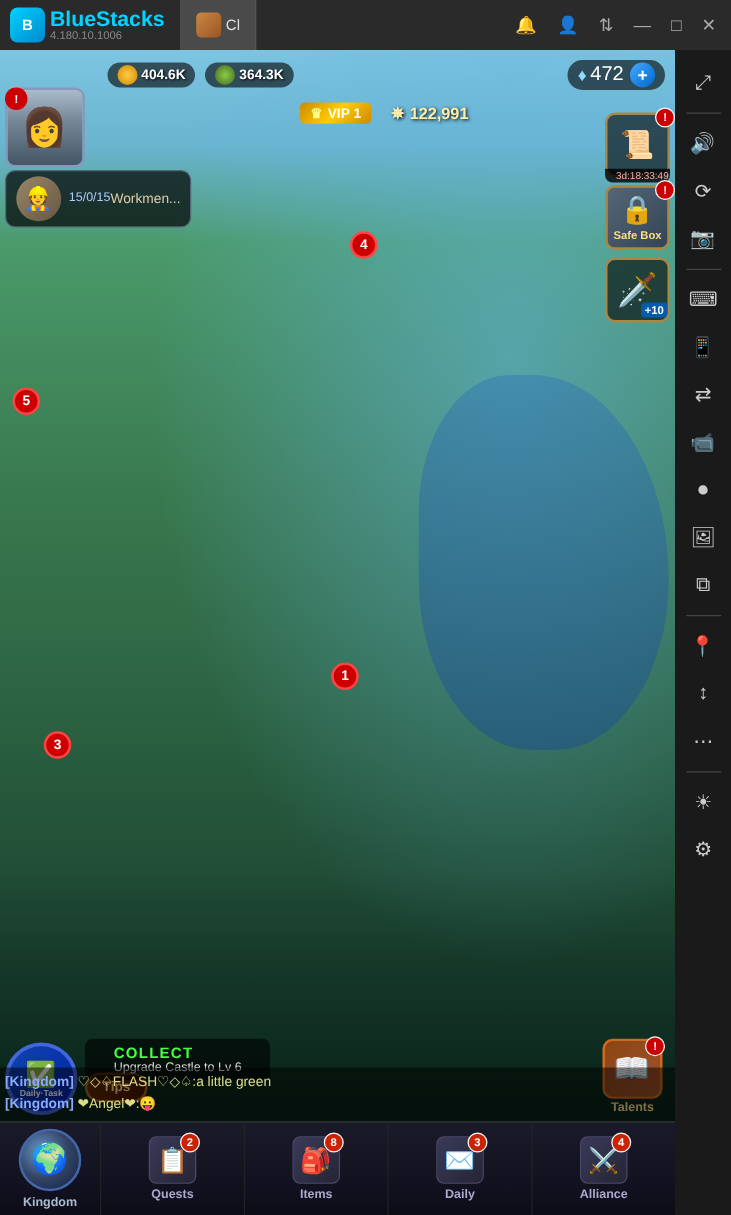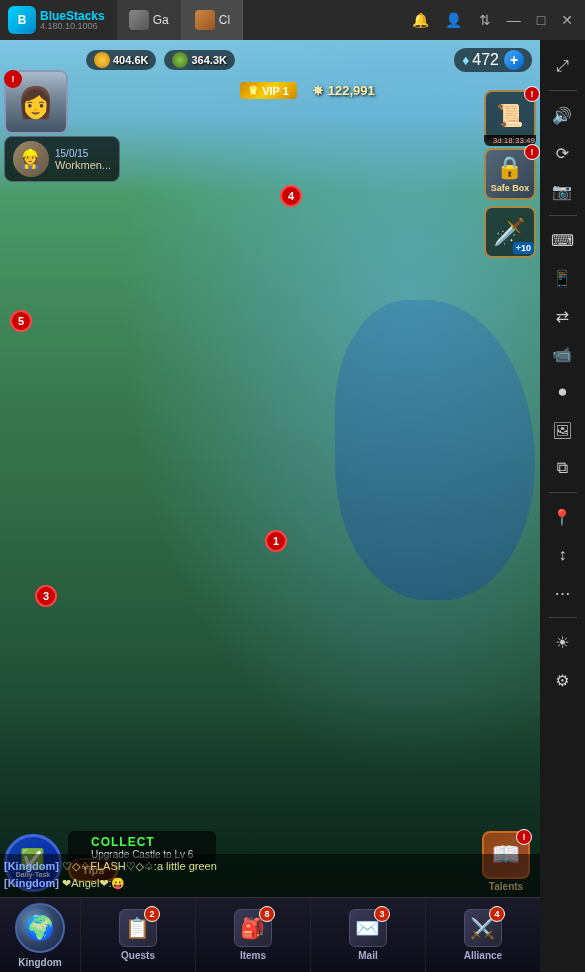--- a/index.html
+++ b/index.html
@@ -61,21 +61,21 @@
       color: white;
     }
 
     .bs-logo-text {
       display: flex;
       flex-direction: column;
     }
 
     .bs-name {
       color: #00d4ff;
-      font-size: 12px;
+      font-size: 17px;
       font-weight: bold;
       line-height: 1;
     }
 
     .bs-version {
       color: #888;
       font-size: 9px;
       line-height: 1;
     }
 
@@ -374,21 +374,21 @@
       border-radius: 50%;
       background: linear-gradient(135deg, #998866, #665544);
       display: flex;
       align-items: center;
       justify-content: center;
       font-size: 18px;
     }
 
     .workmen-info {
       display: flex;
-      flex-direction: column;
+      flex-direction: row;
     }
 
     .workmen-count {
       color: #aaccff;
       font-size: 10px;
     }
 
     .workmen-label {
       color: #ddccaa;
       font-size: 11px;
@@ -814,24 +814,20 @@
 
   <div class="bluestacks-bar">
     <div class="bs-logo">
       <div class="bs-logo-icon">B</div>
       <div class="bs-logo-text">
         <span class="bs-name">BlueStacks</span>
         <span class="bs-version">4.180.10.1006</span>
       </div>
     </div>
     <div class="bs-tabs">
-      <div class="bs-tab">
-        <div class="tab-icon tab-game1"></div>
-        <span>Ga</span>
-      </div>
       <div class="bs-tab active">
         <div class="tab-icon tab-game2"></div>
         <span>Cl</span>
       </div>
     </div>
     <div class="bs-controls">
       <span class="bs-ctrl-btn">🔔</span>
       <span class="bs-ctrl-btn">👤</span>
       <span class="bs-ctrl-btn">⇅</span>
       <span class="bs-ctrl-btn">—</span>
@@ -998,21 +994,21 @@
             <span>🎒</span>
             <div class="nav-badge">8</div>
           </div>
           <span class="nav-item-label">Items</span>
         </div>
         <div class="nav-item">
           <div class="nav-item-icon">
             <span>✉️</span>
             <div class="nav-badge">3</div>
           </div>
-          <span class="nav-item-label">Mail</span>
+          <span class="nav-item-label">Daily</span>
         </div>
         <div class="nav-item">
           <div class="nav-item-icon">
             <span>⚔️</span>
             <div class="nav-badge">4</div>
           </div>
           <span class="nav-item-label">Alliance</span>
         </div>
       </div>
     </div>

